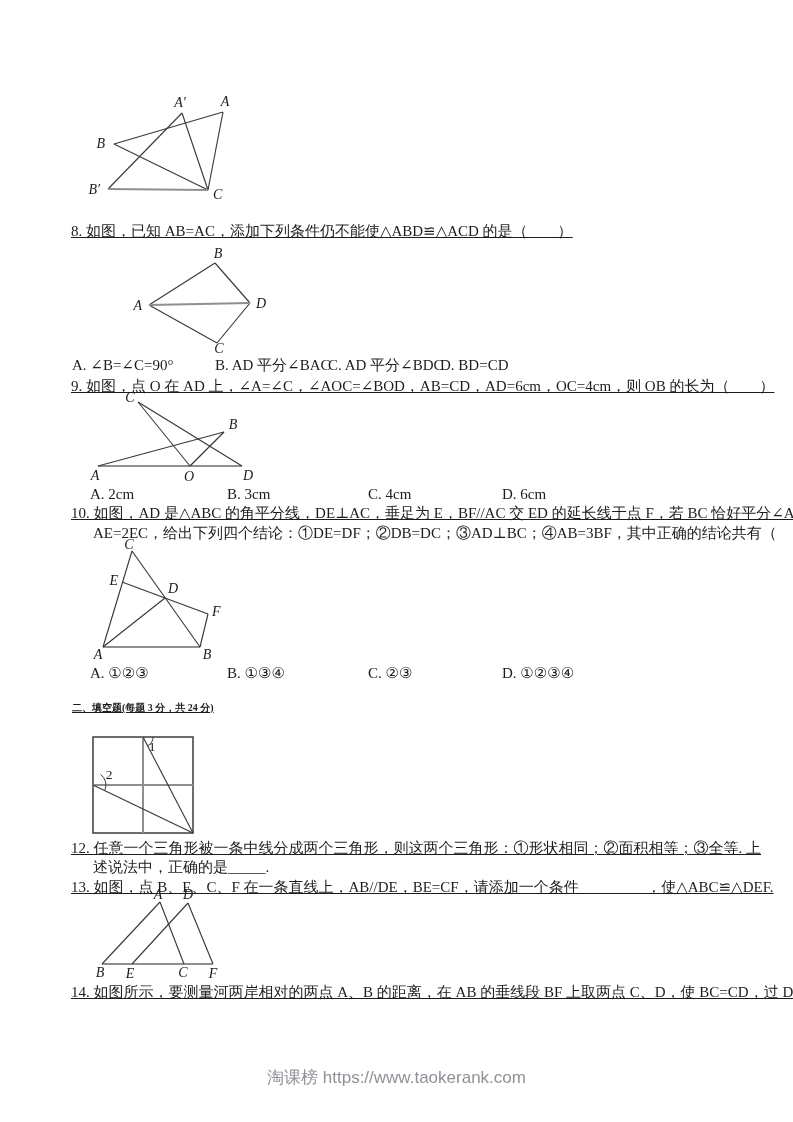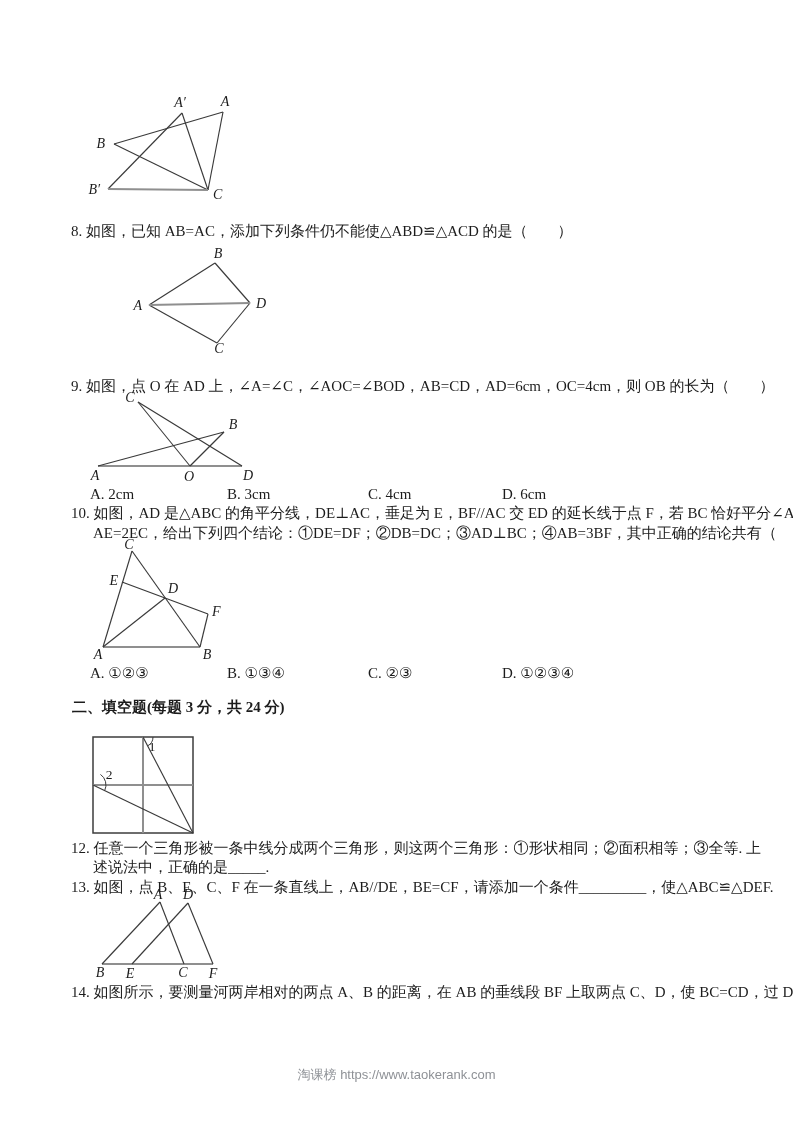--- a/index.html
+++ b/index.html
@@ -1,38 +1,38 @@
 <!DOCTYPE html>
 <html><head>
 <meta charset="utf-8">
 <style>
   html,body{margin:0;padding:0;background:#ffffff;}
   #page{position:relative;width:793px;height:1122px;background:#ffffff;overflow:hidden;
         font-family:"Liberation Serif","DejaVu Serif",serif;color:#1c1c1c;}
   .tl{position:absolute;font-size:15px;line-height:19px;white-space:nowrap;}
   .indent{left:93px;}
-  .stem{left:71px;}
+  .stem{left:71px;text-decoration:underline;}
   .optrow{position:absolute;left:0;top:0;width:100%;height:19px;}
   .opt{position:absolute;font-size:15px;line-height:19px;white-space:nowrap;}
   .c1{left:90px;} .c2{left:227px;} .c3{left:368px;} .c4{left:502px;}
   .q8c1{left:72px;} .q8c2{left:215px;} .q8c3{left:328px;} .q8c4{left:440px;}
-  .sec{font-weight:bold;font-size:15px;}
+  .sec{font-weight:bold;font-size:10px;}
   svg.fig{position:absolute;overflow:visible;}
   .edge{stroke:#3a3a3a;stroke-width:1.15;fill:none;}
   .shared{stroke:#8f8f8f;stroke-width:2.2;fill:none;}
   .grid{stroke:#8f8f8f;stroke-width:2;fill:none;}
   .box{stroke:#3c3c3c;stroke-width:1.5;fill:none;}
   .arc{stroke:#3a3a3a;stroke-width:1;fill:none;}
   .vlbl{font-family:"Liberation Serif","DejaVu Serif",serif;font-style:italic;
         font-size:14px;fill:#1c1c1c;}
   .nlbl{font-family:"Liberation Serif","DejaVu Serif",serif;font-style:normal;
         font-size:13.5px;fill:#1c1c1c;}
   #footer{position:absolute;left:0;top:1066px;width:100%;text-align:center;
           font-family:"Liberation Sans","DejaVu Sans",sans-serif;
-          font-size:13px;color:#8e9196;}
+          font-size:17px;color:#8e9196;}
 </style>
 </head>
 <body>
 
 <div id="page">
 
   <svg class="fig" style="left:85px;top:95px;" width="165" height="105" viewBox="0 0 165 105">
     <line class="edge" x1="29" y1="49" x2="138" y2="17"></line>
     <line class="edge" x1="138" y1="17" x2="123" y2="95"></line>
     <line class="edge" x1="29" y1="49" x2="123" y2="95"></line>
@@ -54,20 +54,26 @@
     <line class="edge" x1="85" y1="15" x2="120" y2="55"></line>
     <line class="edge" x1="19" y1="57" x2="87" y2="95"></line>
     <line class="edge" x1="87" y1="95" x2="120" y2="55"></line>
     <line class="shared" x1="19" y1="57" x2="120" y2="55"></line>
     <text class="vlbl" x="12" y="62" text-anchor="end">A</text>
     <text class="vlbl" x="88" y="10" text-anchor="middle">B</text>
     <text class="vlbl" x="126" y="60" text-anchor="start">D</text>
     <text class="vlbl" x="89" y="105" text-anchor="middle">C</text>
   </svg>
 
+  <div class="optrow" style="top:356px;">
+    <span class="opt q8c1">A. ∠B=∠C=90°</span>
+    <span class="opt q8c2">B. AD 平分∠BAC</span>
+    <span class="opt q8c3">C. AD 平分∠BDC</span>
+    <span class="opt q8c4">D. BD=CD</span>
+  </div>
 
   <div class="tl stem" style="top:377px;">9. 如图，点 O 在 AD 上，∠A=∠C，∠AOC=∠BOD，AB=CD，AD=6cm，OC=4cm，则 OB 的长为（　　）</div>
 
   <svg class="fig" style="left:88px;top:393px;" width="165" height="90" viewBox="0 0 165 90">
     <line class="shared" x1="10" y1="73" x2="154" y2="73"></line>
     <line class="edge" x1="10" y1="73" x2="136" y2="39"></line>
     <line class="edge" x1="102" y1="73" x2="136" y2="39"></line>
     <line class="edge" x1="50" y1="9" x2="102" y2="73"></line>
     <line class="edge" x1="50" y1="9" x2="154" y2="73"></line>
     <text class="vlbl" x="42" y="9" text-anchor="middle">C</text>

